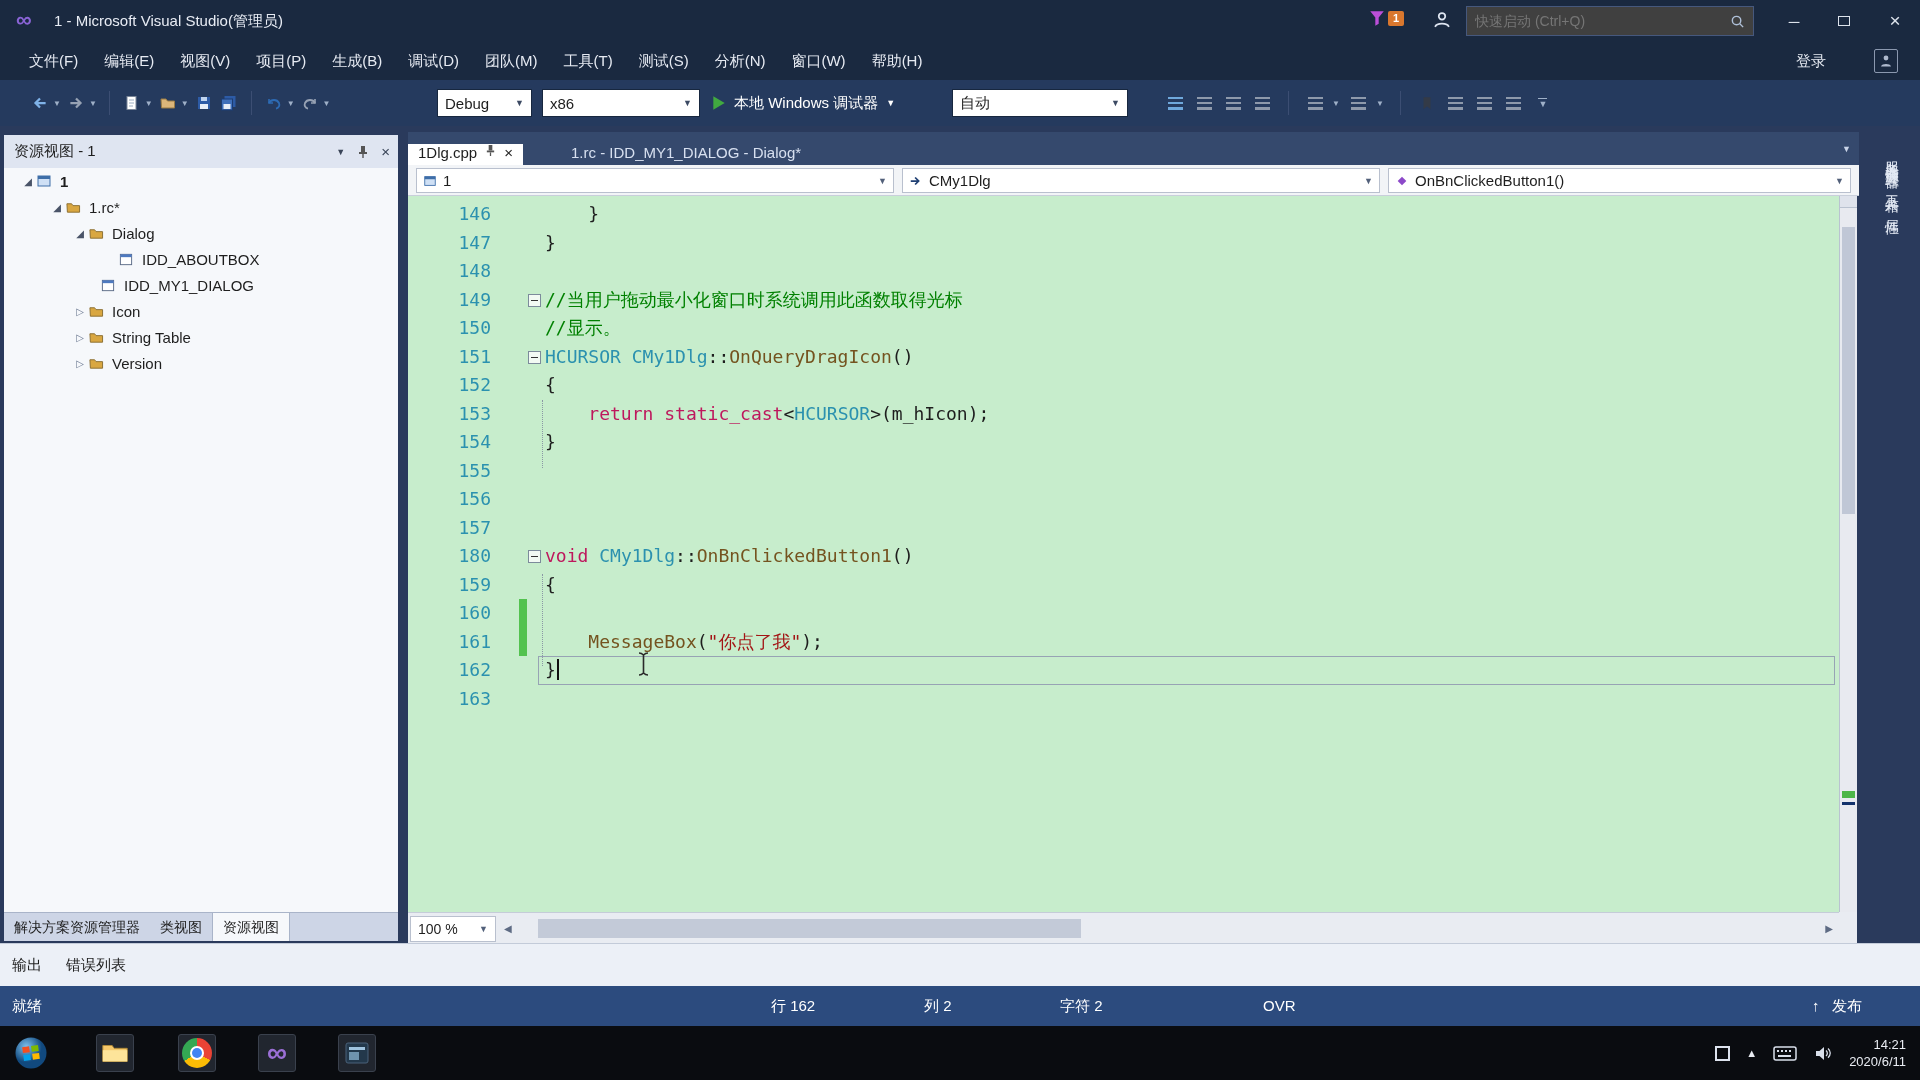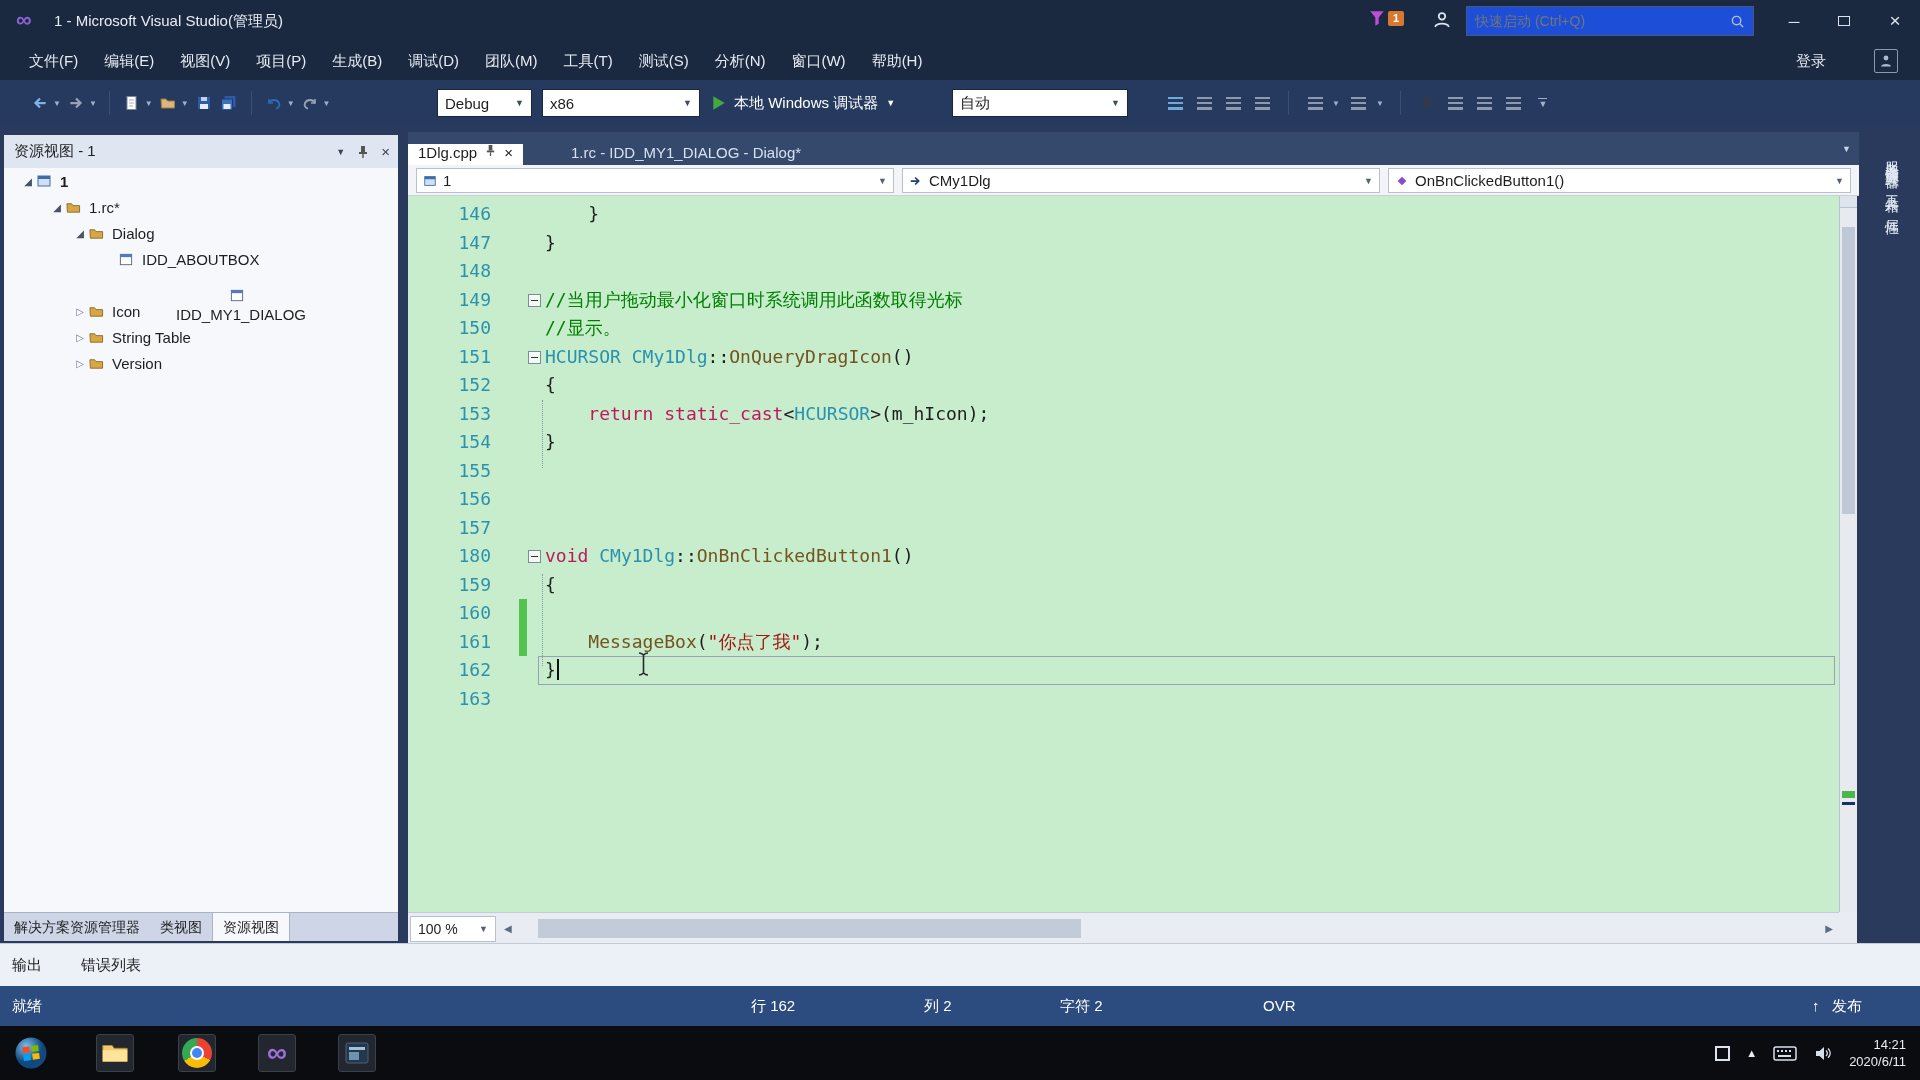--- a/index.html
+++ b/index.html
@@ -8,21 +8,21 @@
   #screen{position:relative;width:1920px;height:1080px;background:#2a3a5c;overflow:hidden}
   svg{display:block}
 
   
   #titlebar{position:absolute;left:0;top:0;width:1920px;height:42px;background:#1a2940;color:#e8ecf4}
   #vs-logo{position:absolute;left:16px;top:7px;font-size:22px;font-weight:bold;color:#8a64d6;line-height:26px}
   #win-title{position:absolute;left:54px;top:0;line-height:42px;font-size:15px;color:#e8ecf4}
   #funnel-wrap{position:absolute;left:1368px;top:9px;display:flex;align-items:center;gap:2px}
   #notif-badge{background:#d9772e;color:#fff;font-size:11px;line-height:15px;min-width:16px;text-align:center;border-radius:2px;font-weight:bold}
   #person-icon{position:absolute;left:1432px;top:10px}
-  #searchbox{position:absolute;left:1466px;top:6px;width:288px;height:30px;background:#1d4ed8;border:1px solid #46587d;display:flex;align-items:center}
+  #searchbox{position:absolute;left:1466px;top:6px;width:288px;height:30px;background:#404040;border:1px solid #46587d;display:flex;align-items:center}
   #searchbox input{flex:1;background:transparent;border:none;outline:none;color:#9fb0c8;font-size:14px;padding:0 8px;font-family:"Liberation Sans",sans-serif}
   .winbtn{position:absolute;top:0;height:42px;width:48px;display:flex;align-items:center;justify-content:center;color:#dde3ec;font-size:15px;cursor:default}
   #btn-min{left:1770px}#btn-max{left:1820px}#btn-close{left:1870px;width:50px;font-size:19px}
   #max-box{width:12px;height:10px;border:1px solid #dde3ec}
 
   
   #menubar{position:absolute;left:0;top:42px;width:1920px;height:38px;background:#1a2940;color:#e6eaf2}
   #menu-items{display:flex;padding-left:16px}
   .menu-item{padding:0 13px;line-height:38px;font-size:15px}
   #signin{position:absolute;right:94px;top:0;line-height:38px;font-size:15px}
@@ -98,25 +98,25 @@
   .harrow{position:absolute;top:0;height:30px;display:flex;align-items:center;color:#5e6b84;font-size:10px}
   #hthumb{position:absolute;left:130px;top:6px;width:543px;height:19px;background:#c3cad8}
   #corner{position:absolute;left:1431px;top:780px;width:18px;height:31px;background:#e9ecf2}
 
   
   #rightstrip{position:absolute;left:1865px;top:126px;width:55px;height:817px;background:#2a3a5c}
   .vtab{writing-mode:vertical-rl;color:#e3e9f4;font-size:14px;margin:0 auto 18px auto;letter-spacing:2px}
   #right-tabs{padding-top:24px;display:flex;flex-direction:column;align-items:center}
 
   
-  #outputstrip{position:absolute;left:0;top:943px;width:1920px;height:43px;background:#ecf0f7;border-top:1px solid #c3cbd9;display:flex;align-items:center;gap:39px;padding-left:12px}
+  #outputstrip{position:absolute;left:0;top:943px;width:1920px;height:43px;background:#ecf0f7;border-top:1px solid #c3cbd9;display:flex;align-items:center;gap:24px;padding-left:12px}
   .otab{font-size:15px;color:#1e1e1e}
   #statusbar{position:absolute;left:0;top:986px;width:1920px;height:40px;background:#2c4b7e;color:#fff;font-size:15px}
   #statusbar span{position:absolute;line-height:40px}
-  #st-state{left:12px}#st-line{left:751px}#st-col{left:924px}#st-char{left:1060px}#st-mode{left:1263px}
+  #st-state{left:12px}#st-line{left:771px}#st-col{left:924px}#st-char{left:1060px}#st-mode{left:1263px}
   #st-pubarrow{left:1812px}#st-publish{left:1832px}
 
   
   #taskbar{position:absolute;left:0;top:1026px;width:1920px;height:54px;background:#0a0c10}
   .tk-app{position:absolute;top:8px;width:38px;height:38px;display:flex;align-items:center;justify-content:center;border-radius:3px}
   .tk-frame{background:#21262f;border:1px solid #3a414d}
   #tk-start{left:12px}#tk-explorer{left:96px}#tk-chrome{left:178px}#tk-vs{left:258px}#tk-app1{left:338px}
   #tk-vs span{font-size:28px;font-weight:bold;color:#9b6fd6;line-height:34px}
   .chrome-outer{width:30px;height:30px;border-radius:50%;background:conic-gradient(#ea4335 0 33%,#fbbc05 33% 66%,#34a853 66% 100%);display:flex;align-items:center;justify-content:center}
   .chrome-mid{width:14px;height:14px;border-radius:50%;background:#fff;display:flex;align-items:center;justify-content:center}
@@ -357,21 +357,21 @@
         <div class="trow" style="padding-left: 98px;">
           <span class="texp"></span>
           <span class="tico">
             <svg width="16" height="15" viewBox="0 0 16 16">
               <rect x="2" y="2.5" width="12" height="11" fill="#fff" stroke="#5a6a86"></rect>
               <rect x="2" y="2.5" width="12" height="3" fill="#4e7ac0"></rect>
             </svg>
           </span>
           <span>IDD_ABOUTBOX</span>
         </div>
-        <div class="trow" style="padding-left: 80px; flex-direction: column;">
+        <div class="trow" style="padding-left: 80px;">
           <span class="texp"></span>
           <span class="tico">
             <svg width="16" height="15" viewBox="0 0 16 16">
               <rect x="2" y="2.5" width="12" height="11" fill="#fff" stroke="#5a6a86"></rect>
               <rect x="2" y="2.5" width="12" height="3" fill="#4e7ac0"></rect>
             </svg>
           </span>
           <span>IDD_MY1_DIALOG</span>
         </div>
         <div class="trow" style="padding-left: 68px;">

